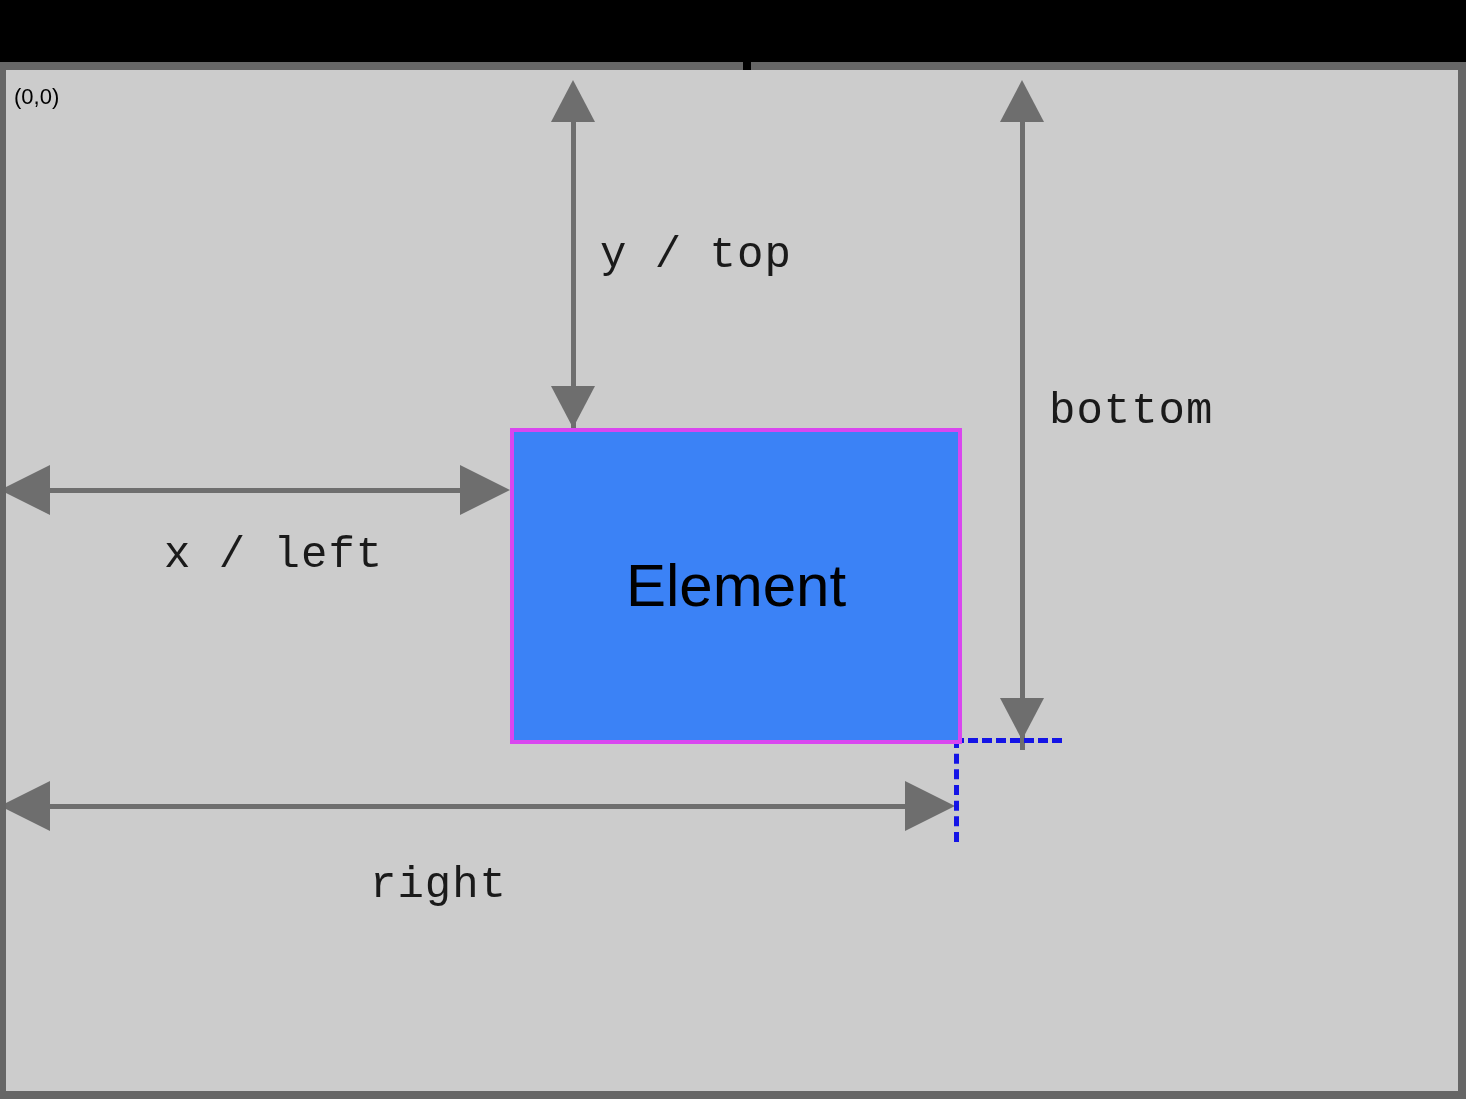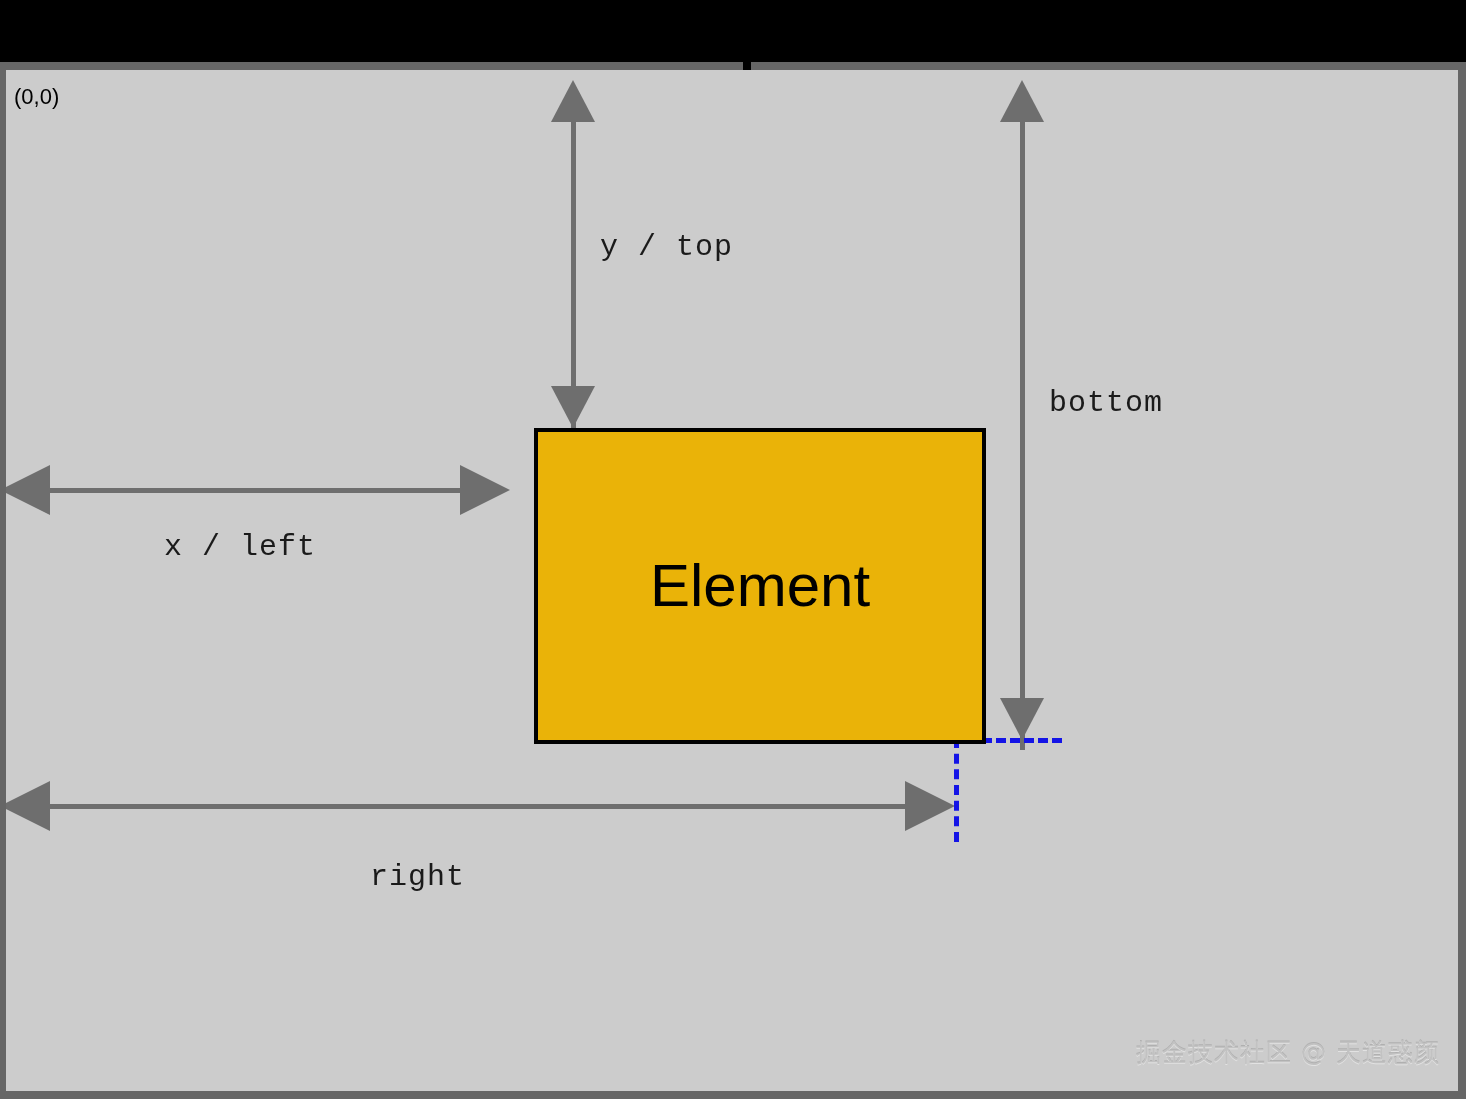--- a/index.html
+++ b/index.html
@@ -75,24 +75,23 @@
     white-space: nowrap;
   }
 
   
   .element-box {
     position: absolute;
     left: 504px;
     top: 358px;
     width: 444px;
     height: 308px;
-    background: #eab308;
-    border: 4px solid #000000;
+    background: #3b82f6;
+    border: 4px solid #d946ef;
     box-sizing: content-box;
-    margin-left: 24px;
   }
   .element-label {
     position: absolute;
     left: 0;
     top: 0;
     width: 444px;
     height: 308px;
     display: flex;
     align-items: center;
     justify-content: center;
@@ -133,21 +132,21 @@
   .arrow-head.right {
     border-top: 25px solid transparent;
     border-bottom: 25px solid transparent;
     border-left: 50px solid #6e6e6e;
   }
 
   
   .measure-label {
     position: absolute;
     font-family: "Liberation Mono", "DejaVu Sans Mono", monospace;
-    font-size: 30px;
+    font-size: 44px;
     color: #1a1a1a;
     white-space: nowrap;
     letter-spacing: 1px;
   }
 
   
   .dash-h {
     position: absolute;
     height: 0;
     border-top: 5px dashed #1414e6;
@@ -204,16 +203,15 @@
     <div class="arrow-head right" style="left:899px; top:711px;"></div>
     <div class="measure-label" style="left:364px; top:790px;">right</div>
 
     <div class="dash-h" style="left:948px; top:668px; width:108px;"></div>
     <div class="dash-v" style="left:948px; top:668px; height:104px;"></div>
 
     <div class="element-box">
       <div class="element-label">Element</div>
     </div>
 
-    <div class="watermark">掘金技术社区 @ 天道惑颜</div>
 
   </div>
 </div>
 
 </body></html>

